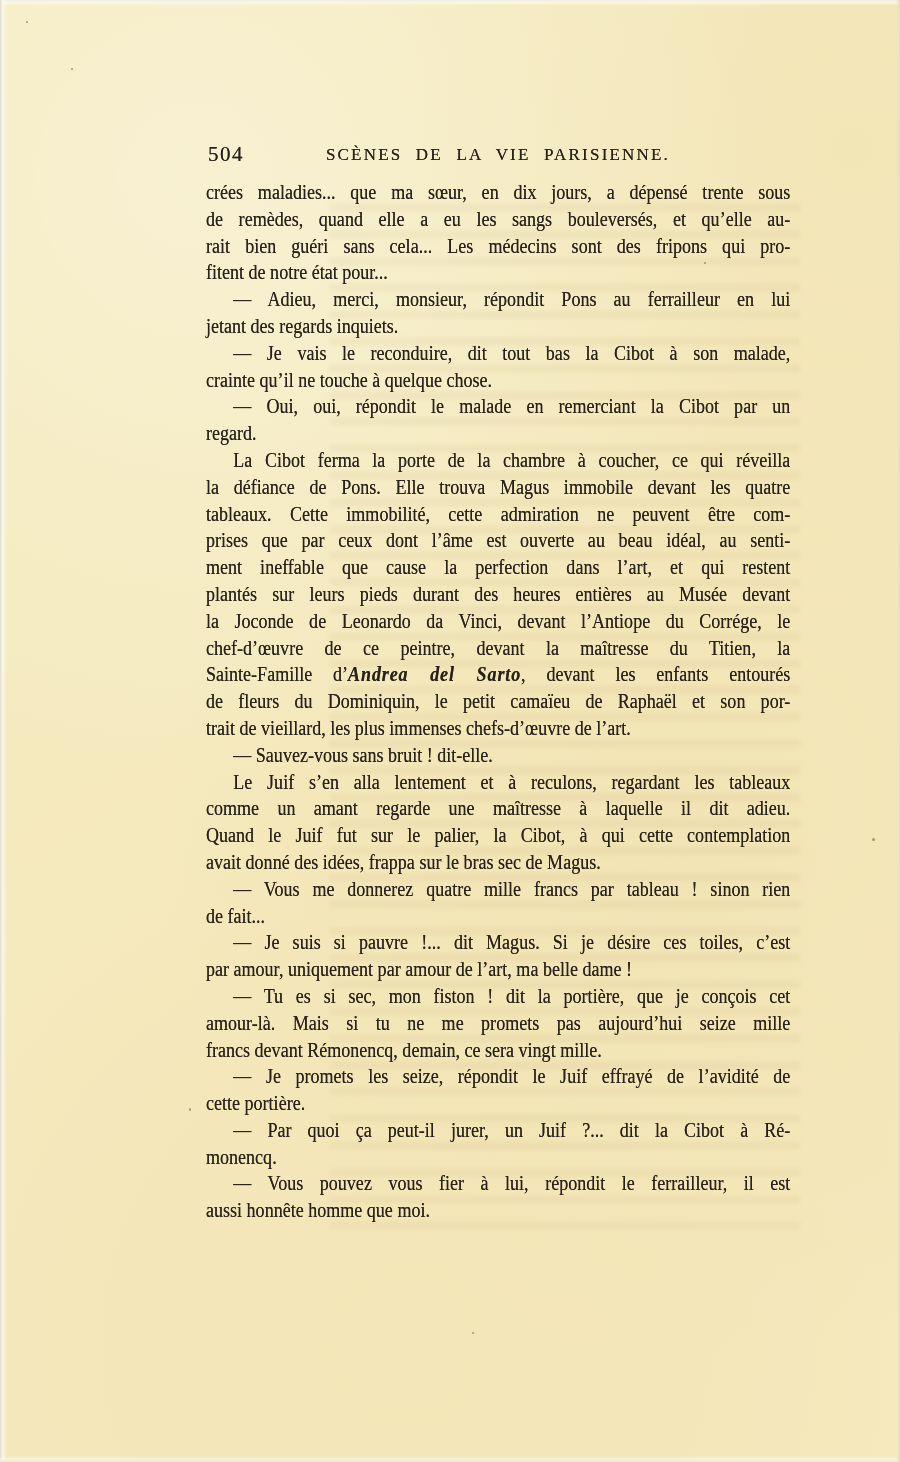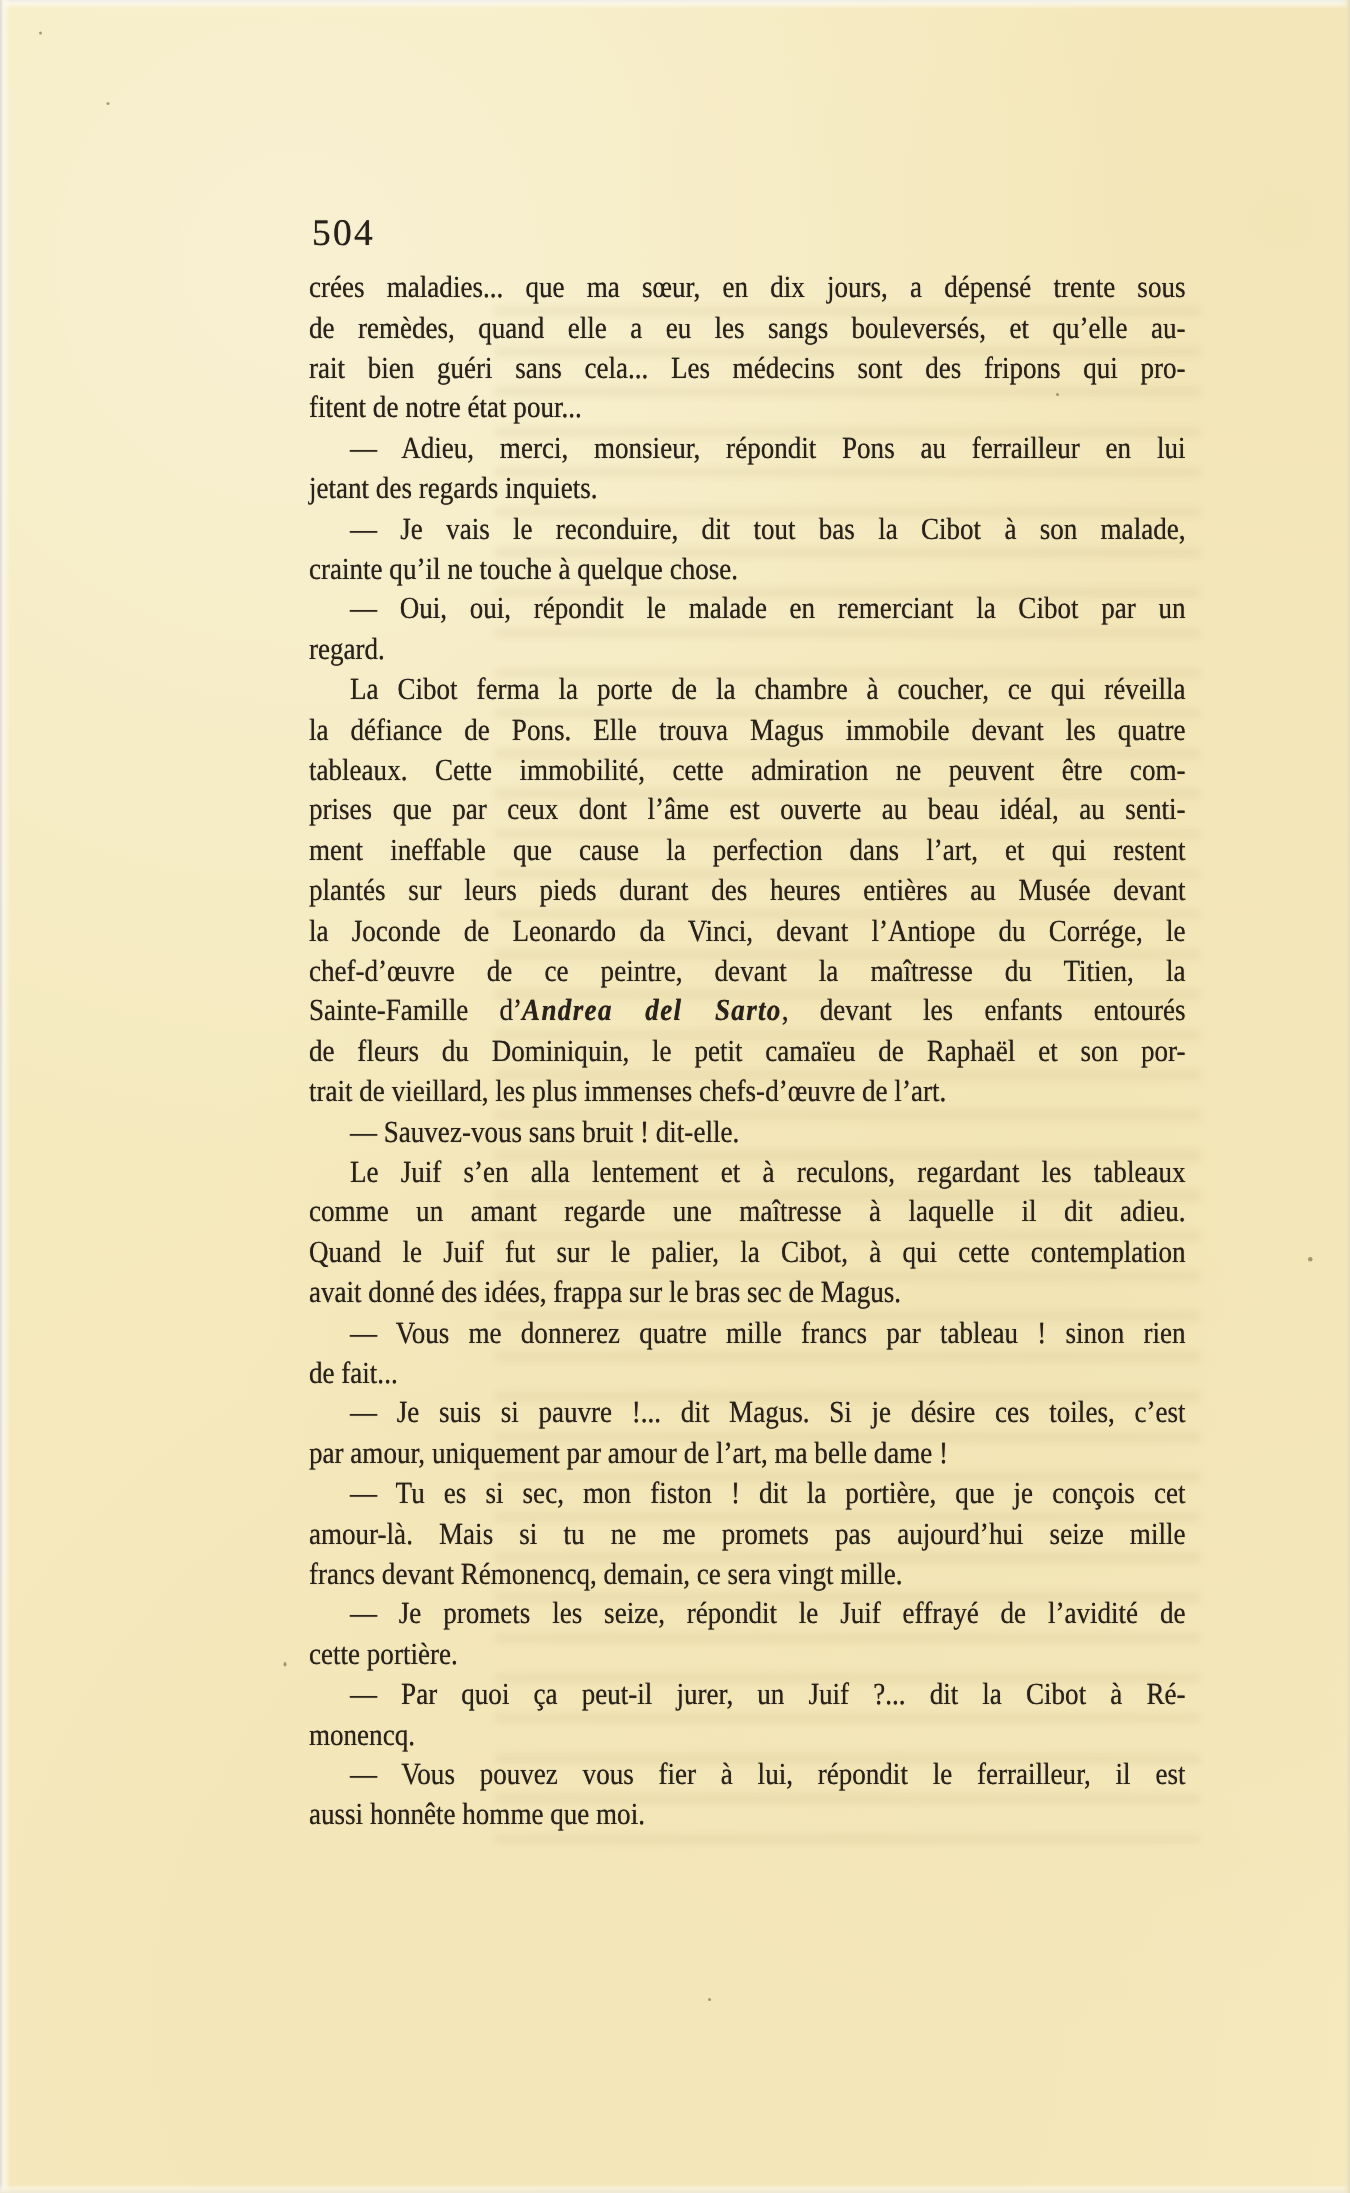--- a/index.html
+++ b/index.html
@@ -35,21 +35,21 @@
       transparent 21px, transparent 26.8px);
     filter:blur(2px);
     pointer-events:none;
   }
 
   .speck{position:absolute;border-radius:50%;background:rgba(86,70,38,0.5);}
 
   .header{position:absolute;top:142px;left:206px;width:584px;height:26px;color:#27211a;}
   .pagenum{
     position:absolute;left:2px;top:0;
-    font-size:25px;letter-spacing:1.5px;
+    font-size:21px;letter-spacing:1.5px;
     text-shadow:0 0 0.5px rgba(39,33,26,0.8);
   }
   .runtitle{
     text-align:center;font-size:17px;letter-spacing:2.2px;word-spacing:7px;
     padding-top:3px;
     text-shadow:0 0 0.5px rgba(39,33,26,0.8);
   }
 
   .textblock{
     position:absolute;left:206px;top:179px;width:664px;
@@ -64,20 +64,21 @@
   .it{font-style:italic;font-weight:bold;letter-spacing:1px;}
 </style>
 </head>
 <body>
 
 <div class="page">
   <div class="showthrough"></div>
 
   <div class="header">
     <span class="pagenum">504</span>
+    <div class="runtitle">SCÈNES DE LA VIE PARISIENNE.</div>
   </div>
 
   <div class="textblock">
       <p class="para">
         <span class="line first"><span>crées maladies... que ma sœur, en dix jours, a dépensé trente sous</span></span>
         <span class="line"><span>de remèdes, quand elle a eu les sangs bouleversés, et qu’elle au-</span></span>
         <span class="line"><span>rait bien guéri sans cela... Les médecins sont des fripons qui pro-</span></span>
         <span class="line last"><span>fitent de notre état pour...</span></span>
       </p>
       <p class="para indent">

